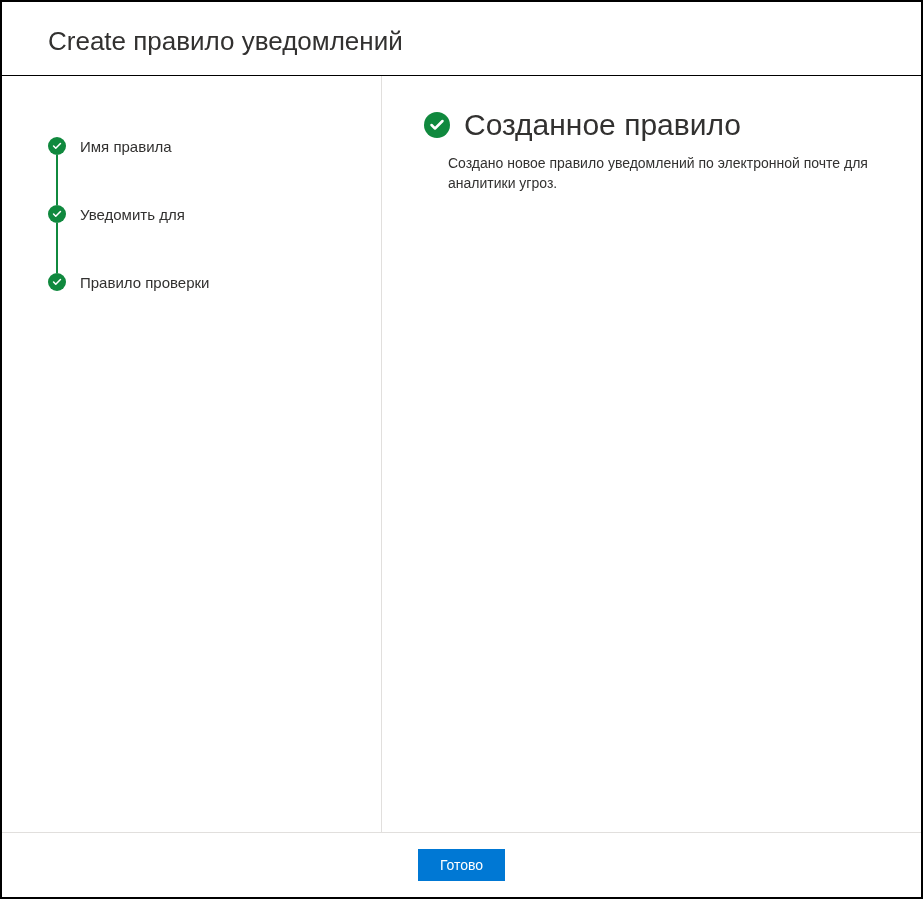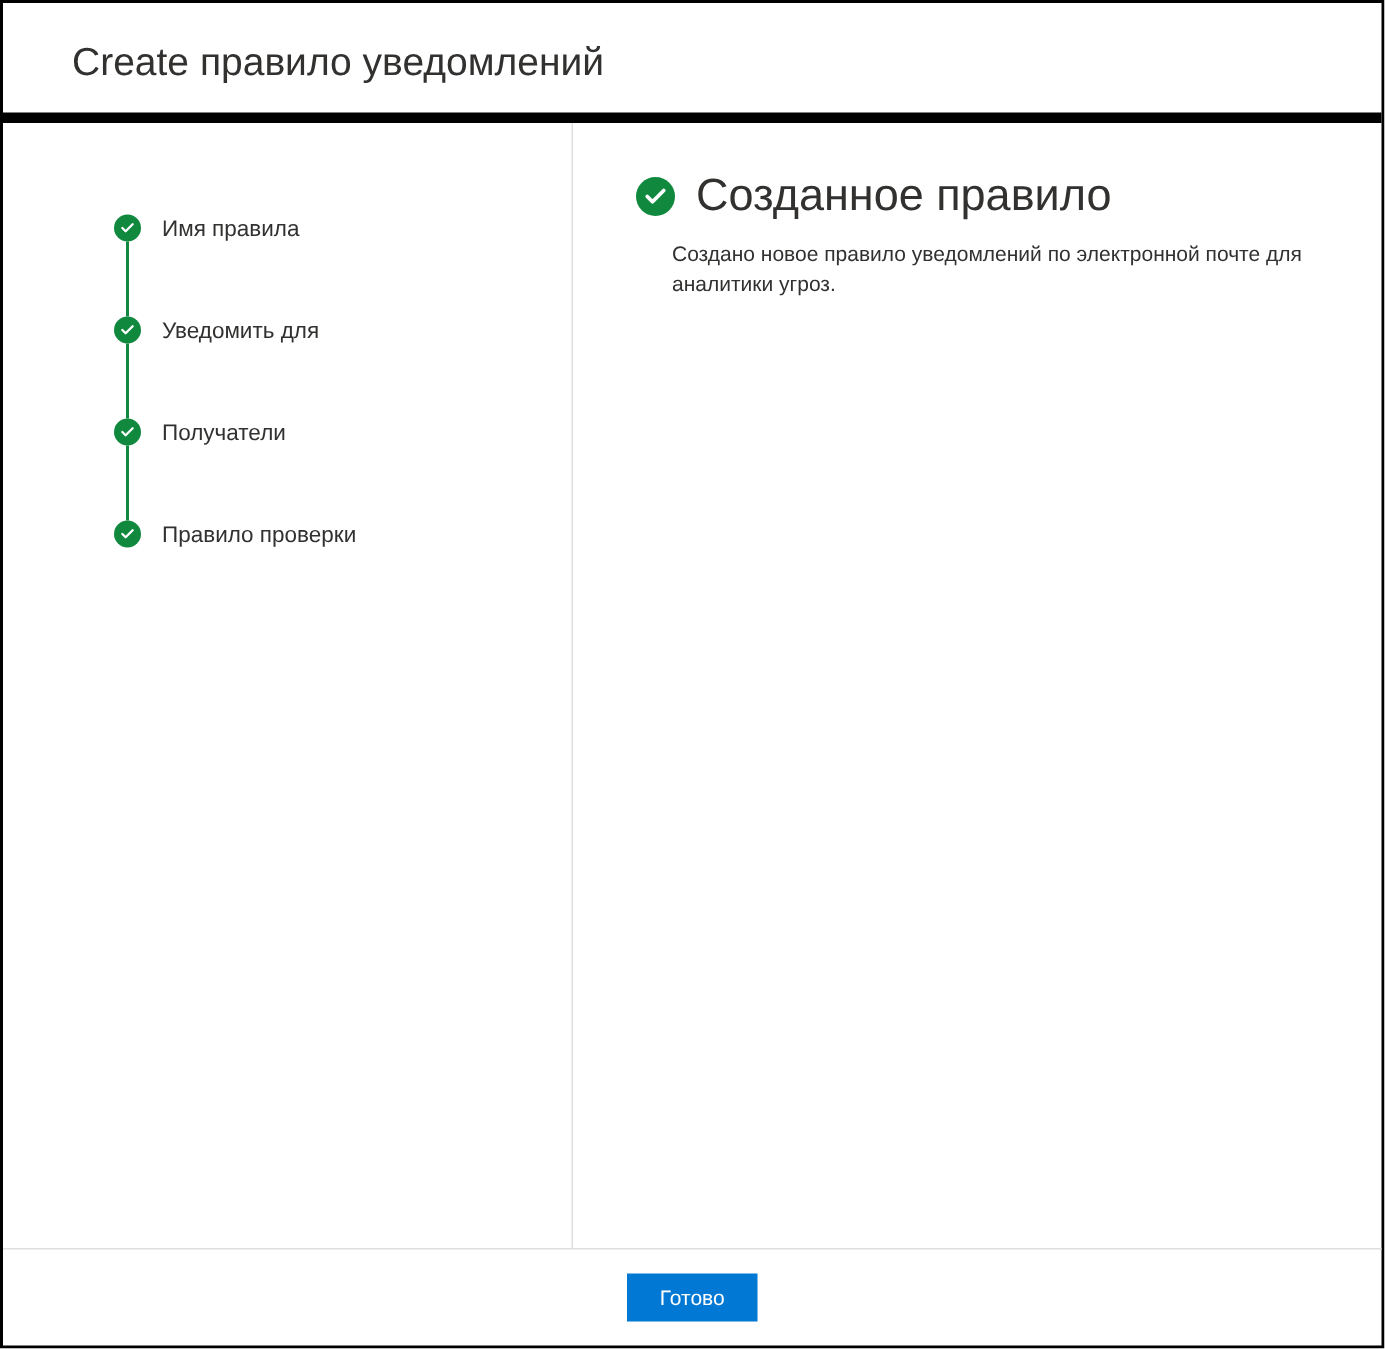--- a/index.html
+++ b/index.html
@@ -15,36 +15,36 @@
     .dialog {
       width: 923px;
       height: 899px;
       border: 2px solid #000;
       display: flex;
       flex-direction: column;
       background: #fff;
     }
     .dialog-header {
       padding: 24px 0 18px 46px;
-      border-bottom: 7px solid #000000;
+      border-bottom: 1px solid #000000;
     }
     .dialog-title {
       font-size: 26px;
       font-weight: 400;
       color: #323130;
     }
     .dialog-body {
       flex: 1;
       display: flex;
       overflow: hidden;
     }
     .sidebar {
       width: 380px;
       border-right: 1px solid #e1dfdd;
-      padding: 36px 0 0 74px;
+      padding: 36px 0 0 46px;
     }
     .step-list {
       list-style: none;
       position: relative;
     }
     .step-item {
       position: relative;
       display: flex;
       align-items: center;
       height: 68px;
@@ -162,29 +162,20 @@
           </span>
           <span class="step-label">Уведомить для</span>
           <span class="step-connector"></span>
         </li>
         <li class="step-item">
           <span class="step-icon">
             <svg viewBox="0 0 16 16" fill="none">
                 <path d="M13.5 4L6 11.5L2.5 8" stroke="white" stroke-width="2.5" stroke-linecap="round" stroke-linejoin="round"></path>
               </svg>
           </span>
-          <span class="step-label">Получатели</span>
-          <span class="step-connector"></span>
-        </li>
-        <li class="step-item">
-          <span class="step-icon">
-            <svg viewBox="0 0 16 16" fill="none">
-                <path d="M13.5 4L6 11.5L2.5 8" stroke="white" stroke-width="2.5" stroke-linecap="round" stroke-linejoin="round"></path>
-              </svg>
-          </span>
           <span class="step-label">Правило проверки</span>
 
         </li>
       </ul>
     </nav>
 
     <main class="main">
       <div class="result-header">
         <span class="result-icon">
           <svg viewBox="0 0 16 16" fill="none">

